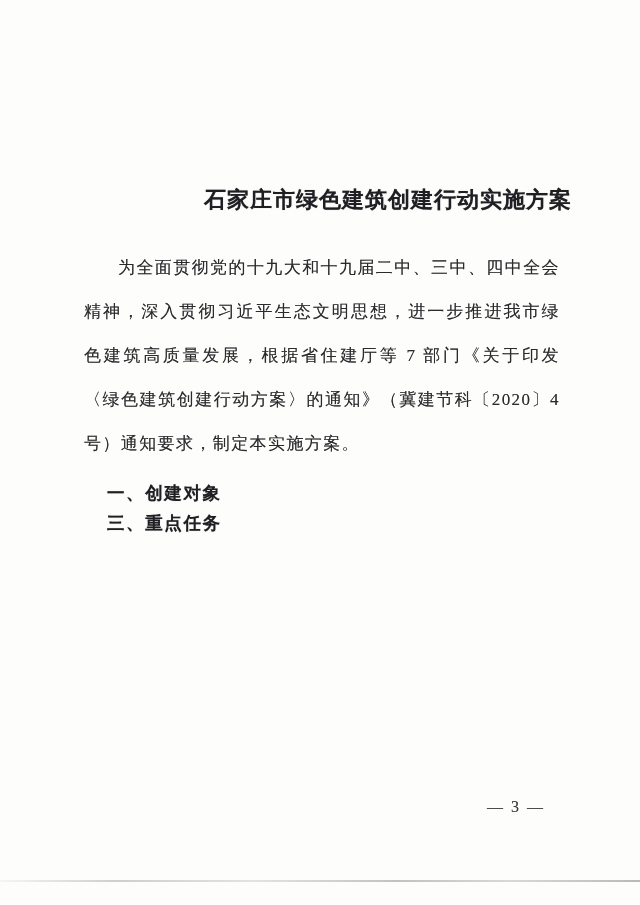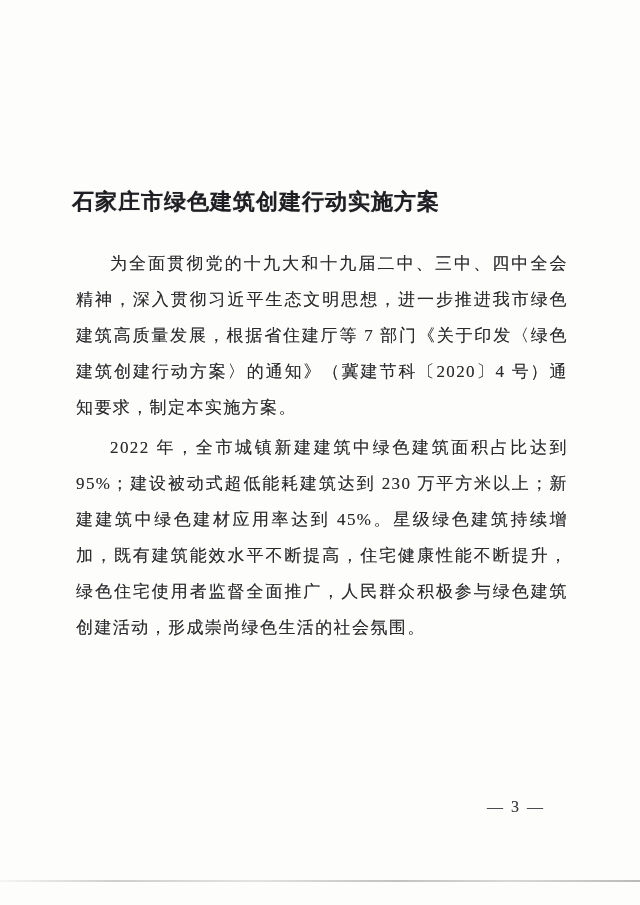--- a/index.html
+++ b/index.html
@@ -16,34 +16,34 @@
     position: relative;
   }
   .page {
     position: relative;
     width: 640px;
     height: 905px;
     box-sizing: border-box;
     padding: 186px 68px 0 72px;
   }
   .doc-title {
-    font-family: Liberation Sans, sans-serif;
+    font-family: Liberation Mono, monospace;
     font-size: 22px;
     font-weight: bold;
-    text-align: left;
+    text-align: right;
     letter-spacing: 1px;
     line-height: 32px;
     margin: 0 0 28px 0;
     color: #1f1f23;
     text-shadow: 0 0 0.7px rgba(30,30,35,0.55);
   }
   p.body-para {
-    margin: 4px;
+    margin: 12px;
     font-size: 17px;
-    line-height: 36px;
+    line-height: 44px;
     letter-spacing: 1.4px;
     text-align: justify;
     text-indent: 2em;
     text-shadow: 0 0 0.6px rgba(40,40,46,0.45);
   }
   h2.sec-heading {
     margin: 0;
     font-family: "Liberation Sans", "DejaVu Sans", sans-serif;
     font-size: 17.5px;
     font-weight: bold;
@@ -79,23 +79,24 @@
 </style>
 </head>
 <body>
 
 <div class="page">
 
   <h1 class="doc-title">石家庄市绿色建筑创建行动实施方案</h1>
 
   <p class="body-para">为全面贯彻党的十九大和十九届二中、三中、四中全会精神，深入贯彻习近平生态文明思想，进一步推进我市绿色建筑高质量发展，根据省住建厅等 7 部门《关于印发〈绿色建筑创建行动方案〉的通知》（冀建节科〔2020〕4 号）通知要求，制定本实施方案。</p>
 
+  <h2 class="sec-heading">一、创建对象</h2>
 
 
 
-  <p class="body-para">2022 年，全市城镇新建建筑中绿色建筑面积占比达到 95%；建设被动式超低能耗建筑达到 230 万平方米以上；新建建筑中绿色建材应用率达到 45%。星级绿色建筑持续增加，既有建筑能效水平不断提高，住宅健康性能不断提升，绿色住宅使用者监督全面推广，人民群众积极参与绿色建筑创建活动，形成崇尚绿色生活的社会氛围。</p>
 
+  <h2 class="sec-heading">三、重点任务</h2>
 
   <div class="page-number">—  3  —</div>
 
   <div class="scan-line"></div>
 
 </div>
 
 </body></html>

